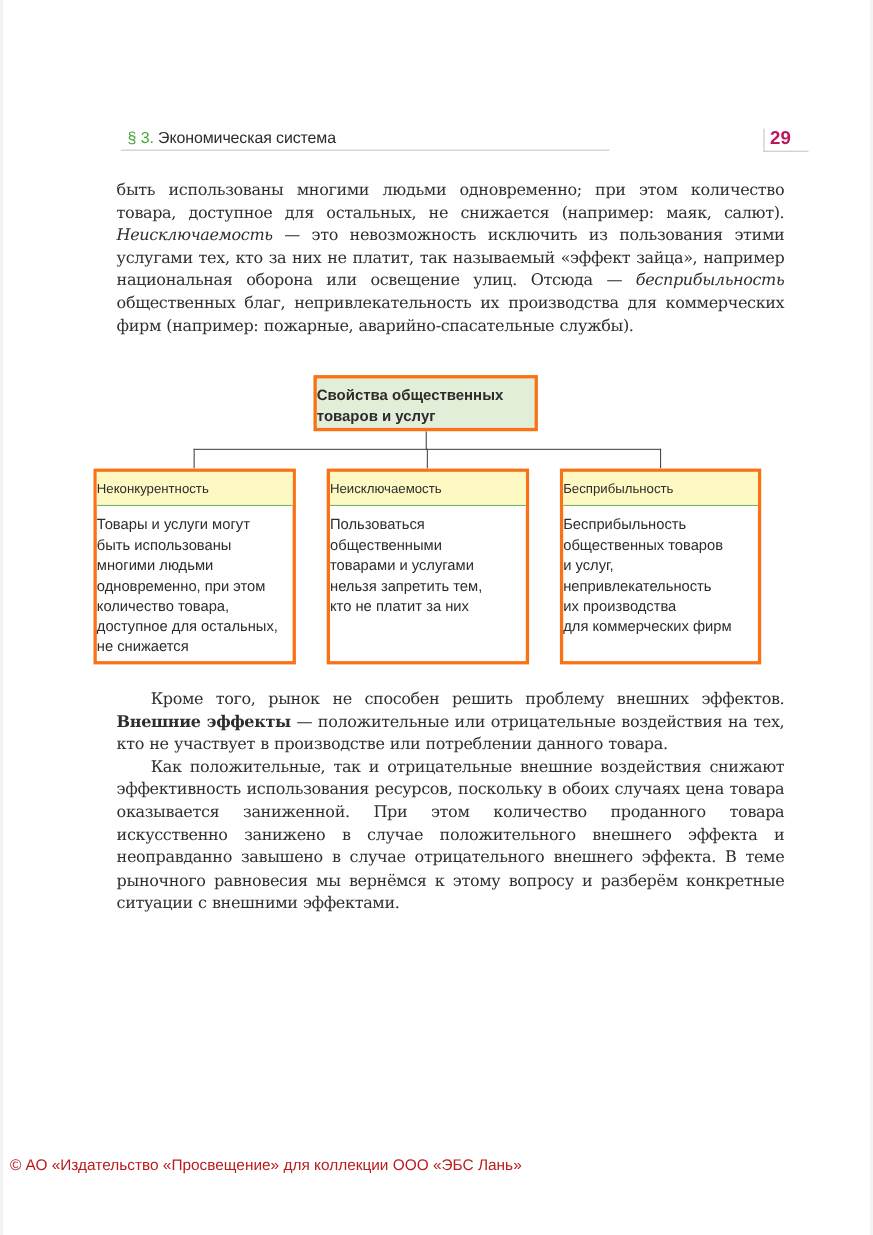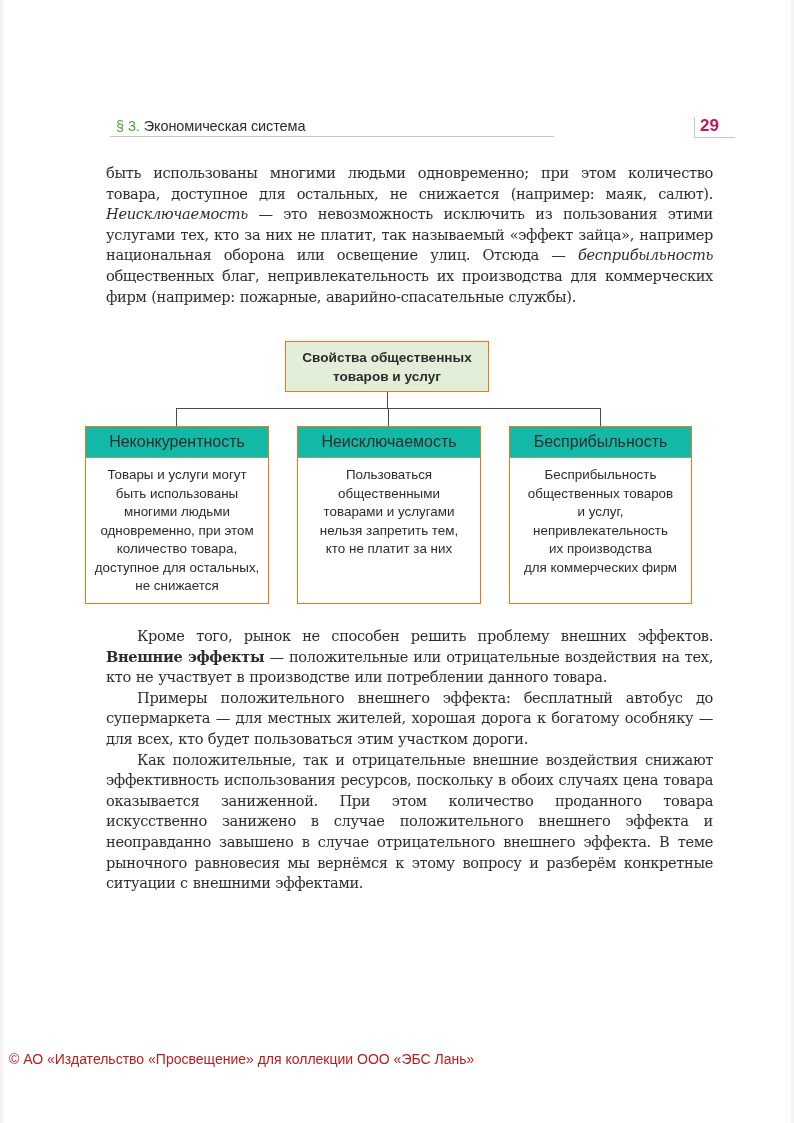--- a/index.html
+++ b/index.html
@@ -36,30 +36,30 @@
     }
     .text-block p { margin: 0; }
     .text-block p.indent { text-indent: 31px; }
     .text-block p.last { text-align-last: justify; }
     .text-block em { font-style: italic; }
     .text-block b { font-weight: bold; }
 
     
     .diagram { position: absolute; left: 0; top: 0; }
     .dg-box {
-      position: absolute; border: 1px solid #f97316; background: #ffffff; box-sizing: border-box;
-      font-family: "Liberation Sans", sans-serif; color: #2c2c2c; text-align: center;
+      position: absolute; border: 3px solid #f97316; background: #ffffff; box-sizing: border-box;
+      font-family: "Liberation Sans", sans-serif; color: #2c2c2c; text-align: left;
     }
     .dg-root {
       left: 285px; top: 341px; width: 204px; height: 51px; background: #e3eed9;
       font-weight: bold; font-size: 13.6px; line-height: 19px; padding-top: 6px;
     }
     .dg-head {
-      position: absolute; left: 0; top: 0; right: 0; height: 30px; background: #14b8a6;
-      border-bottom: 1px solid #6fb868; font-size: 16px; line-height: 30px;
+      position: absolute; left: 0; top: 0; right: 0; height: 30px; background: #fef9c3;
+      border-bottom: 1px solid #6fb868; font-size: 12px; line-height: 30px;
     }
     .dg-body {
       position: absolute; left: 0; right: 0; top: 39px; font-size: 13.4px; line-height: 18.5px;
     }
     .dg-col1 { left: 85px; top: 426px; width: 184px; height: 178px; }
     .dg-col2 { left: 297px; top: 426px; width: 184px; height: 178px; }
     .dg-col3 { left: 509px; top: 426px; width: 183px; height: 178px; }
     .dg-line { position: absolute; background: #4a4a4a; }
 
     
@@ -129,17 +129,16 @@
       <div>и услуг,</div>
       <div>непривлекательность</div>
       <div>их производства</div>
       <div>для коммерческих фирм</div>
     </div>
   </div>
 </div>
 
 <div class="text-block" style="top:626px;">
   <p class="indent"><span>Кроме того, рынок не способен решить проблему внешних эффектов. </span><b>Внешние эффекты</b><span> — положительные или отрицательные воздействия на тех, кто не участвует в производстве или потреблении данного товара.</span></p>
-  <p class="indent">Примеры положительного внешнего эффекта: бесплатный автобус до супермаркета — для местных жителей, хорошая дорога к богатому особняку — для всех, кто будет пользоваться этим участком дороги.</p>
   <p class="indent">Как положительные, так и отрицательные внешние воздействия снижают эффективность использования ресурсов, поскольку в обоих случаях цена товара оказывается заниженной. При этом количество проданного товара искусственно занижено в случае положительного внешнего эффекта и неоправданно завышено в случае отрицательного внешнего эффекта. В теме рыночного равновесия мы вернёмся к этому вопросу и разберём конкретные ситуации с внешними эффектами.</p>
 </div>
 
 <div class="footer">© АО «Издательство «Просвещение» для коллекции ООО «ЭБС Лань»</div>
 
 </body></html>

